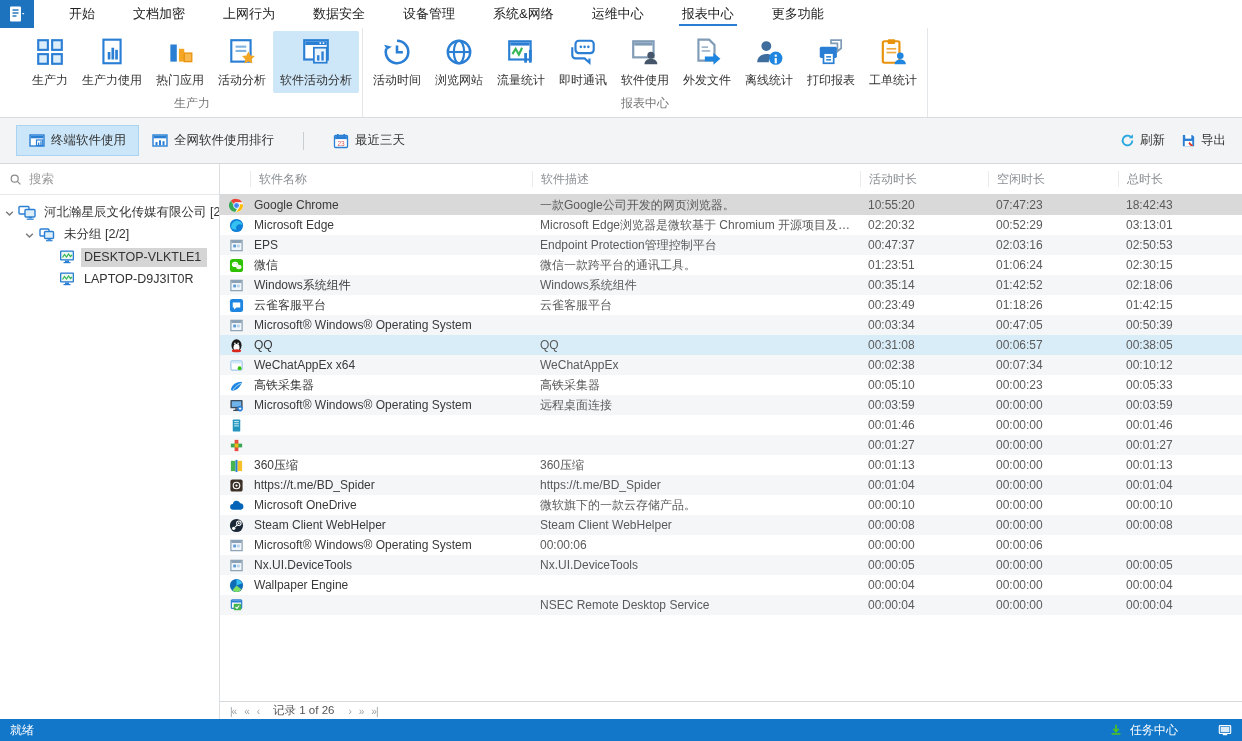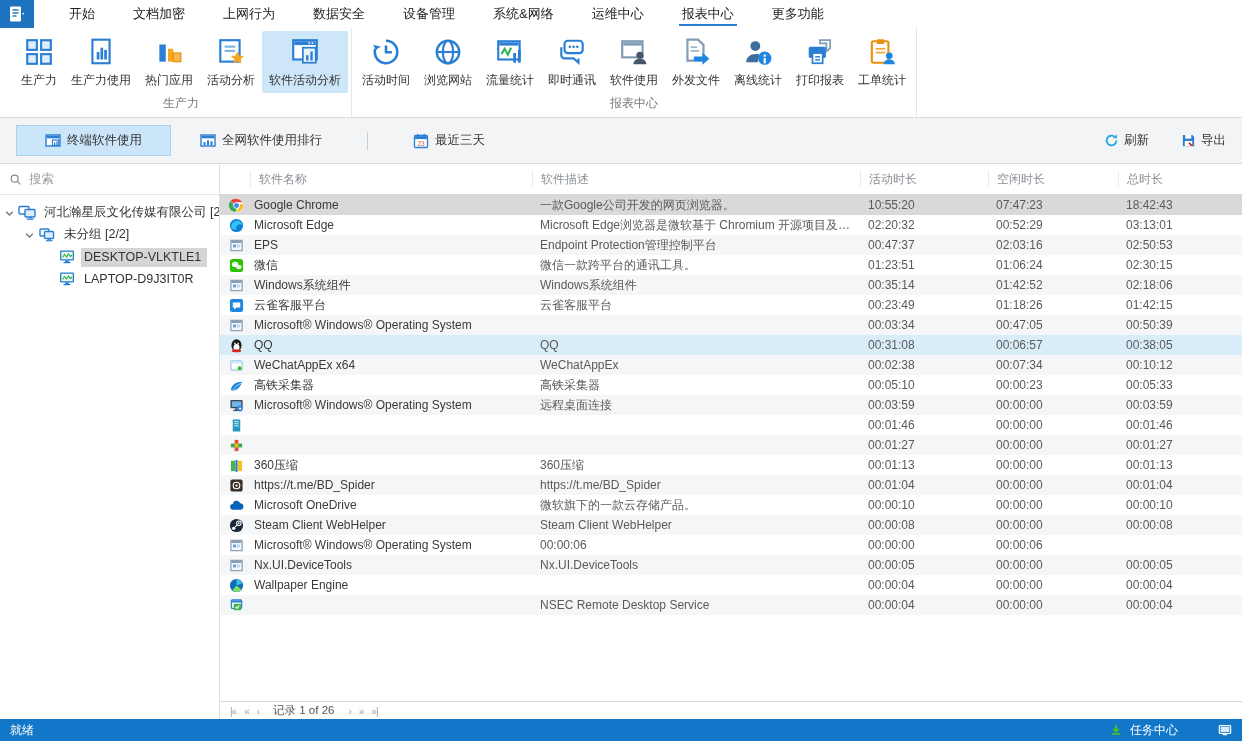--- a/index.html
+++ b/index.html
@@ -12,37 +12,37 @@
 
 .menubar{height:28px;flex:0 0 28px;display:flex;align-items:stretch;background:#fff}
 .app-button{width:34px;background:#1e73be;display:flex;align-items:center;justify-content:center;cursor:pointer}
 .app-button .icn{width:20px;height:20px}
 .menu-items{display:flex;margin-left:16px}
 .menu-item{padding:0 19px;display:flex;align-items:center;font-size:13px;color:#222;position:relative;cursor:pointer;white-space:nowrap}
 .menu-item.active{color:#1b1b1b}
 .menu-item.active::after{content:"";position:absolute;left:16px;right:16px;bottom:2px;height:2px;background:#2a7fd4}
 
 
-.ribbon{height:90px;flex:0 0 90px;background:#fff;border-bottom:1px solid #d9dde0;display:flex;padding-left:11px}
+.ribbon{height:90px;flex:0 0 90px;background:#fff;border-bottom:1px solid #d9dde0;display:flex;padding-left:22px}
 .ribbon-group{display:flex;flex-direction:column;border-right:1px solid #e4e7e9;padding:0 3px}
 .ribbon-items{display:flex;flex:1;align-items:flex-start;padding-top:3px}
 .ribbon-item{display:flex;flex-direction:column;align-items:center;gap:5px;padding:6px 7px 4px;cursor:pointer;border-radius:2px}
 .ribbon-item.selected{background:#cde6f8}
 .ribbon-item .icn{width:30px;height:30px}
 .ribbon-item .lbl{font-size:12px;color:#333;white-space:nowrap}
 .group-label{text-align:center;font-size:12px;color:#777;padding:1px 0 5px}
 
 
 .tabbar{height:46px;flex:0 0 46px;background:#f2f4f5;border-bottom:1px solid #d5d9dc;display:flex;align-items:center;padding:0 16px}
 .tabs{display:flex;align-items:center}
-.tab{display:flex;align-items:center;gap:6px;font-size:12.5px;color:#333;padding:6px 28px;cursor:pointer;border:1px solid transparent;white-space:nowrap}
+.tab{display:flex;align-items:center;gap:6px;font-size:12.5px;color:#333;padding:6px 12px;cursor:pointer;border:1px solid transparent;white-space:nowrap}
 .tab.selected{background:#cbe6f9;border-color:#a9d3f1}
 .tab .icn{width:16px;height:16px}
 .tab-sep{width:1px;height:18px;background:#c9ced2;margin:0 16px}
-.tab-actions{margin-left:auto;display:flex;gap:32px}
+.tab-actions{margin-left:auto;display:flex;gap:16px}
 .action-btn{display:flex;align-items:center;gap:5px;font-size:12.5px;color:#333;cursor:pointer}
 .action-btn .icn{width:15px;height:15px}
 
 
 .content{flex:1;display:flex;min-height:0;background:#fff}
 .sidebar{width:220px;flex:0 0 220px;border-right:1px solid #dcdfe2;display:flex;flex-direction:column}
 .search-box{height:31px;flex:0 0 31px;border-bottom:1px solid #e6e9eb;display:flex;align-items:center;padding:0 9px;gap:7px}
 .search-box .icn{width:13px;height:13px}
 .search-box input{border:0;outline:0;font-size:12.5px;flex:1;color:#333;background:transparent}
 .search-box input::placeholder{color:#9a9a9a}

